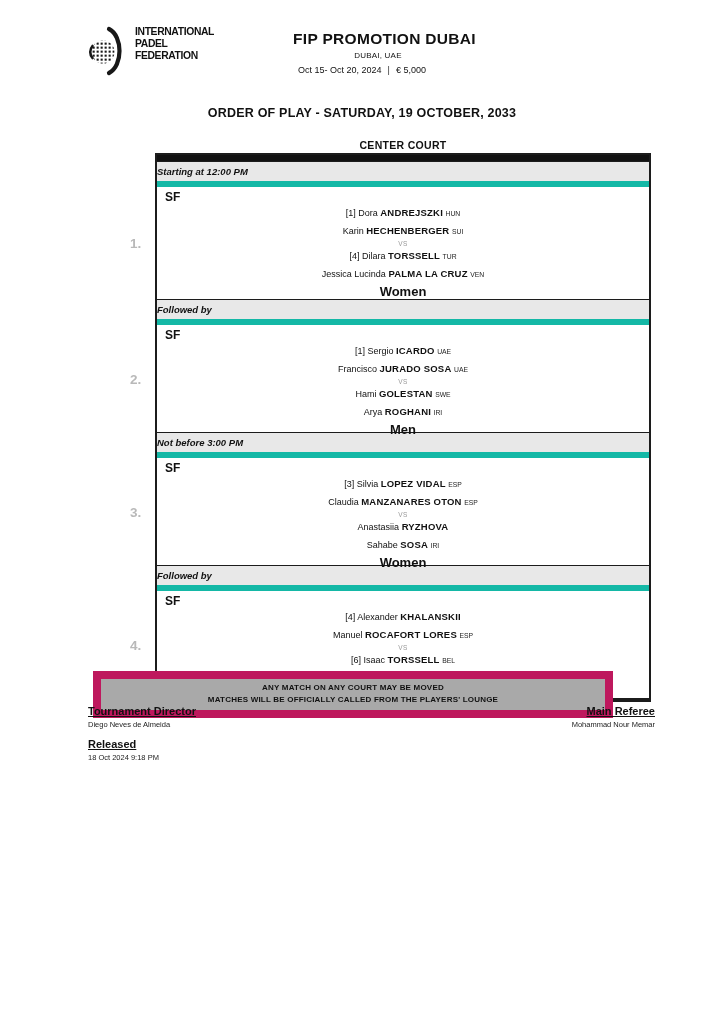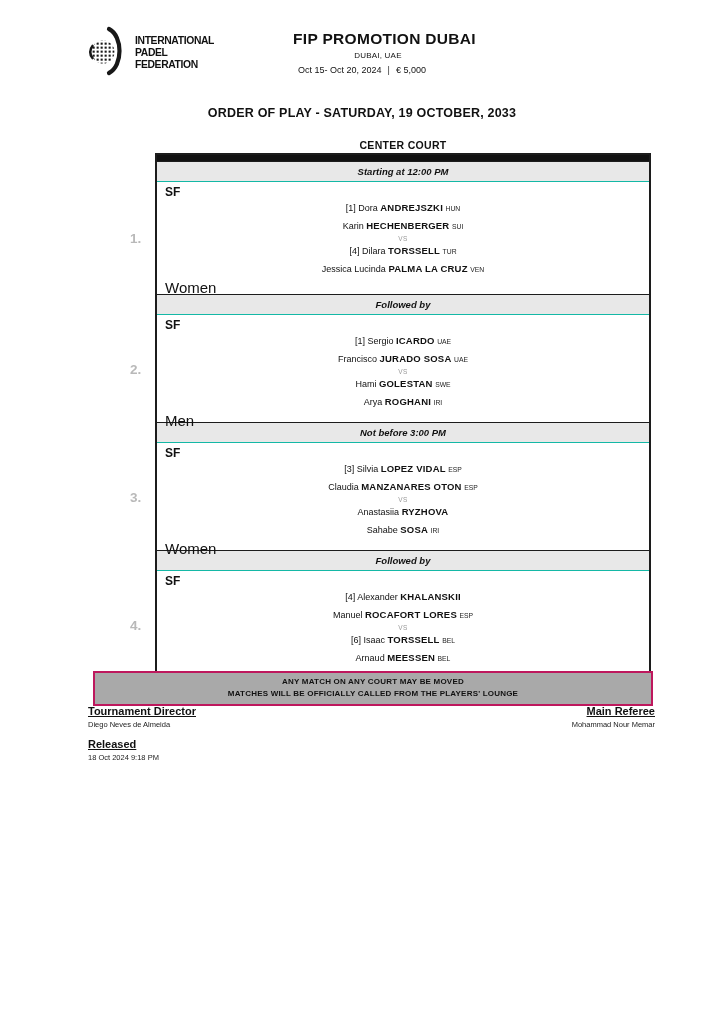--- a/index.html
+++ b/index.html
@@ -4,60 +4,60 @@
 <style>
   * { margin:0; padding:0; box-sizing:border-box; }
   html,body { background:#e9e9e9; }
   .page {
     width:724px; height:1024px; position:relative; margin:0 auto;
     background:#ffffff; color:#111;
     font-family:"Liberation Sans", sans-serif;
     overflow:hidden;
   }
   
-  .logo { position:absolute; left:88px; top:26px; display:flex; align-items:center; gap:7px; }
+  .logo { position:absolute; left:88px; top:26px; display:flex; gap:7px; }
   .logo-mark { flex:0 0 auto; }
   .logo-text { font-weight:bold; font-size:11.5px; line-height:1.04; letter-spacing:-0.4px;
                transform:scaleX(0.9); transform-origin:left center; white-space:nowrap; }
   .title-block { padding-top:30px; text-align:center; }
   .t-title { font-size:15.5px; font-weight:bold; letter-spacing:0.3px;padding-left:45px; }
   .t-loc   { font-size:8px; margin-top:3px; letter-spacing:0.2px;margin-left:32px; }
   .t-dates { font-size:9px; margin-top:5px; }
   .t-dates .sep { margin:0 6px; color:#333; }
   .oop-title { text-align:center; font-weight:bold; font-size:12.5px; margin-top:31px; letter-spacing:0.2px; }
   
   .table-wrap { position:absolute; left:155px; top:139px; width:496px; }
   .court-name { text-align:center; font-weight:bold; font-size:10.5px; margin-bottom:2px; letter-spacing:0.3px; }
   .oop-table { border:2px solid #1c1c1c; border-bottom-width:4px; background:#fff; }
   .black-bar { height:6px; background:#111; }
   .session-row {
-    background:#e8e8e8; border-top:1px solid #1c1c1c; border-bottom:1px solid #14b8a6;
-    text-align:center; font-weight:bold; font-style:italic; font-size:9.5px; padding:4px 0;
+    background:#e8e8e8; border-top:1px solid #1c1c1c; border-bottom:6px solid #14b8a6;
+    text-align:left; font-weight:bold; font-style:italic; font-size:9.5px; padding:4px 0;
   }
   .match-box {
     position:relative; height:107px; background:#fff; padding:3px 8px 6px;
     display:flex; flex-direction:column; justify-content:space-between;
   }
   .match-box.first { height:112px; }
   .match-number {
     position:absolute; left:-27px; top:50%; transform:translateY(-50%);
     font-size:13.5px; font-weight:bold; color:#b9b9b9;
   }
   .round-label { text-align:left; font-weight:bold; font-size:12px; }
   .players { text-align:center; }
   .player-line { font-size:9px; line-height:1.9; white-space:nowrap; }
   .pseed { font-size:9px; }
   .plast { font-weight:bold; font-size:9.5px; letter-spacing:0.2px; }
   .pcountry { font-size:6.8px; color:#222; }
   .vs { font-size:6.5px; color:#999; line-height:1.1; letter-spacing:0.3px; }
-  .category-label { text-align:left; font-weight:normal; font-size:15px; }
+  .category-label { text-align:center; font-weight:bold; font-size:13px; }
   
   .notice-box {
-    position:absolute; left:93px; top:671px; width:560px;
-    background:#a9a9a9; border:2px solid #be185d;
+    position:absolute; left:93px; top:671px; width:520px;
+    background:#a9a9a9; border:8px solid #be185d;
     text-align:center; font-weight:bold; font-size:8px; line-height:1.55; padding:3px 0;
     letter-spacing:0.2px;
   }
   
   .footer { position:absolute; left:88px; top:705px; width:567px; display:flex; justify-content:space-between; }
   .footer .col-right { text-align:right; }
   .f-label { font-size:11px; font-weight:bold; text-decoration:underline; }
   .f-value { font-size:7.5px; margin-top:3px; color:#222; }
   .released-block { margin-top:9px; }
 </style>

